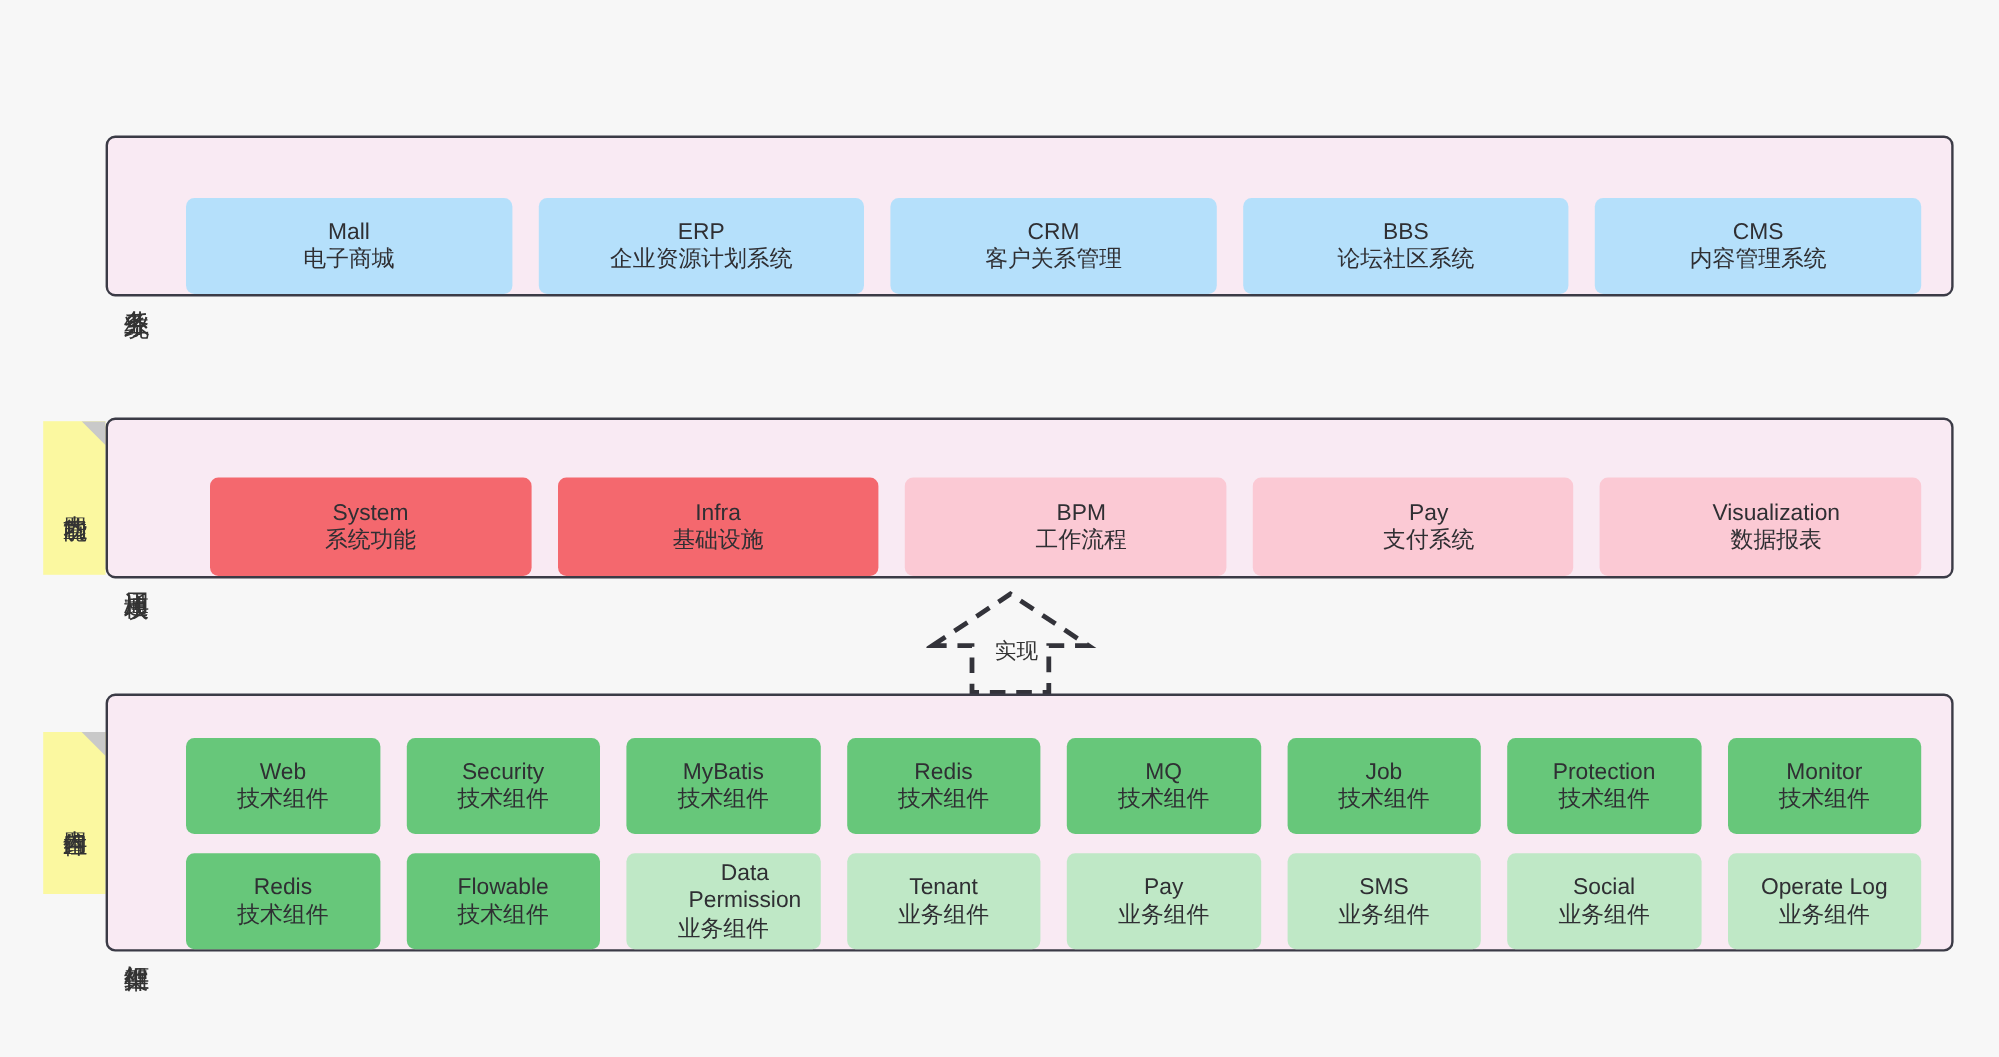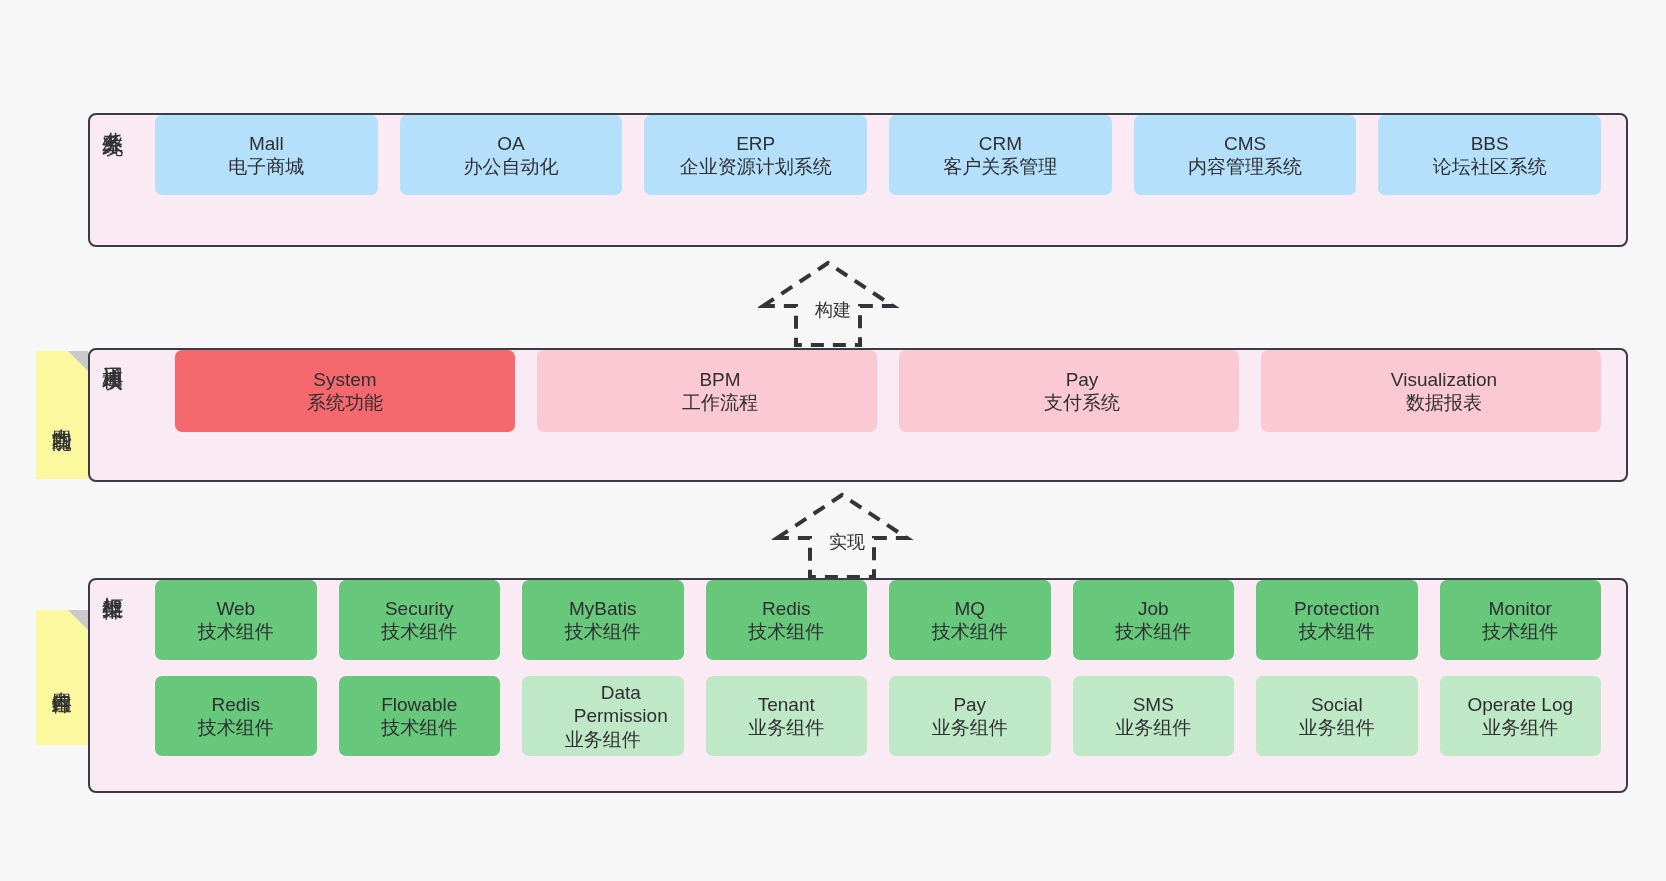--- a/index.html
+++ b/index.html
@@ -14,21 +14,21 @@
   .canvas{position:absolute;left:0;top:0;width:1666px;height:881px;}
 
   
   .layer{
     position:absolute;
     background:#f9eaf3;
     border:2px solid #3b3b46;
     border-radius:8px;
     box-sizing:border-box;
     display:flex;
-    align-items:flex-start;
+    align-items:flex-end;
   }
   .layer-title{
     flex:0 0 auto;
     width:42px;
     display:flex;
     align-items:center;
     justify-content:center;
     font-size:21px;
     line-height:1.12;
     letter-spacing:1px;
@@ -136,72 +136,66 @@
     <div class="layer-body">
       <div class="row r-biz">
         <div class="cell">
           <div class="box box-blue">
             <span class="b-en">Mall</span>
             <span class="b-cn">电子商城</span>
           </div>
         </div>
         <div class="cell">
           <div class="box box-blue">
-            <span class="b-en">OA</span>
-            <span class="b-cn">办公自动化</span>
-          </div>
-        </div>
-        <div class="cell">
-          <div class="box box-blue">
             <span class="b-en">ERP</span>
             <span class="b-cn">企业资源计划系统</span>
           </div>
         </div>
         <div class="cell">
           <div class="box box-blue">
             <span class="b-en">CRM</span>
             <span class="b-cn">客户关系管理</span>
           </div>
         </div>
         <div class="cell">
           <div class="box box-blue">
+            <span class="b-en">BBS</span>
+            <span class="b-cn">论坛社区系统</span>
+          </div>
+        </div>
+        <div class="cell">
+          <div class="box box-blue">
             <span class="b-en">CMS</span>
             <span class="b-cn">内容管理系统</span>
           </div>
         </div>
-        <div class="cell">
-          <div class="box box-blue">
-            <span class="b-en">BBS</span>
-            <span class="b-cn">论坛社区系统</span>
-          </div>
-        </div>
       </div>
     </div>
   </div>
 
-  <div class="uparrow" style="left:758px;top:258px;width:150px;height:92px;">
-    <svg width="150" height="92" viewBox="0 0 150 92">
-      <path d="M 5 48 L 70 5 L 135 48 L 102 48 L 102 87 L 38 87 L 38 48 Z" fill="none" stroke="#33333a" stroke-width="4" stroke-dasharray="13 9" stroke-linecap="butt" stroke-linejoin="miter"></path>
-    </svg>
-    <div class="alabel" style="bottom:28px;">构建</div>
-  </div>
 
   <div class="note" style="left:36px;top:351px;width:52px;height:128px;">
     <span class="fold"></span>
     <span>内置功能</span>
   </div>
 
   <div class="layer" style="left:88px;top:348px;width:1540px;height:134px;gap:20px;">
     <div class="layer-title">通用模块</div>
     <div class="layer-body">
       <div class="row r-mod">
         <div class="cell">
           <div class="box box-red">
             <span class="b-en">System</span>
             <span class="b-cn">系统功能</span>
+          </div>
+        </div>
+        <div class="cell">
+          <div class="box box-red">
+            <span class="b-en">Infra</span>
+            <span class="b-cn">基础设施</span>
           </div>
         </div>
         <div class="cell">
           <div class="box box-pink">
             <span class="b-en">BPM</span>
             <span class="b-cn">工作流程</span>
           </div>
         </div>
         <div class="cell">
           <div class="box box-pink">

